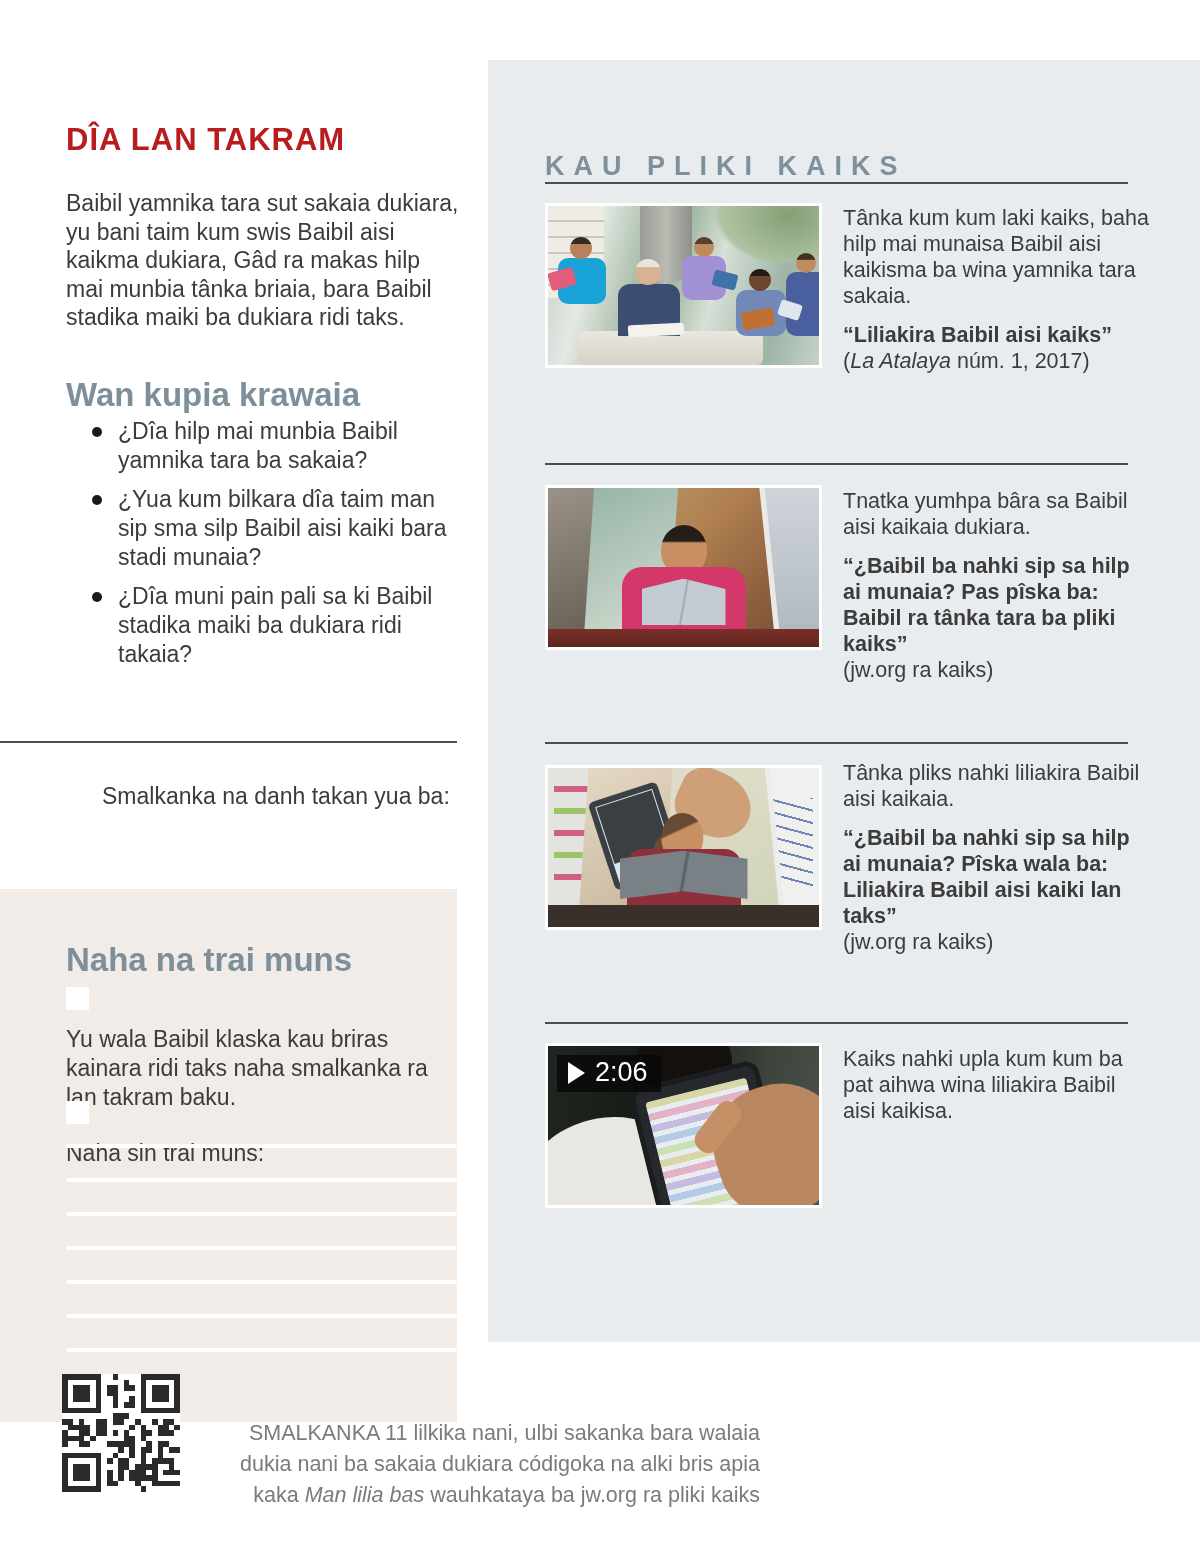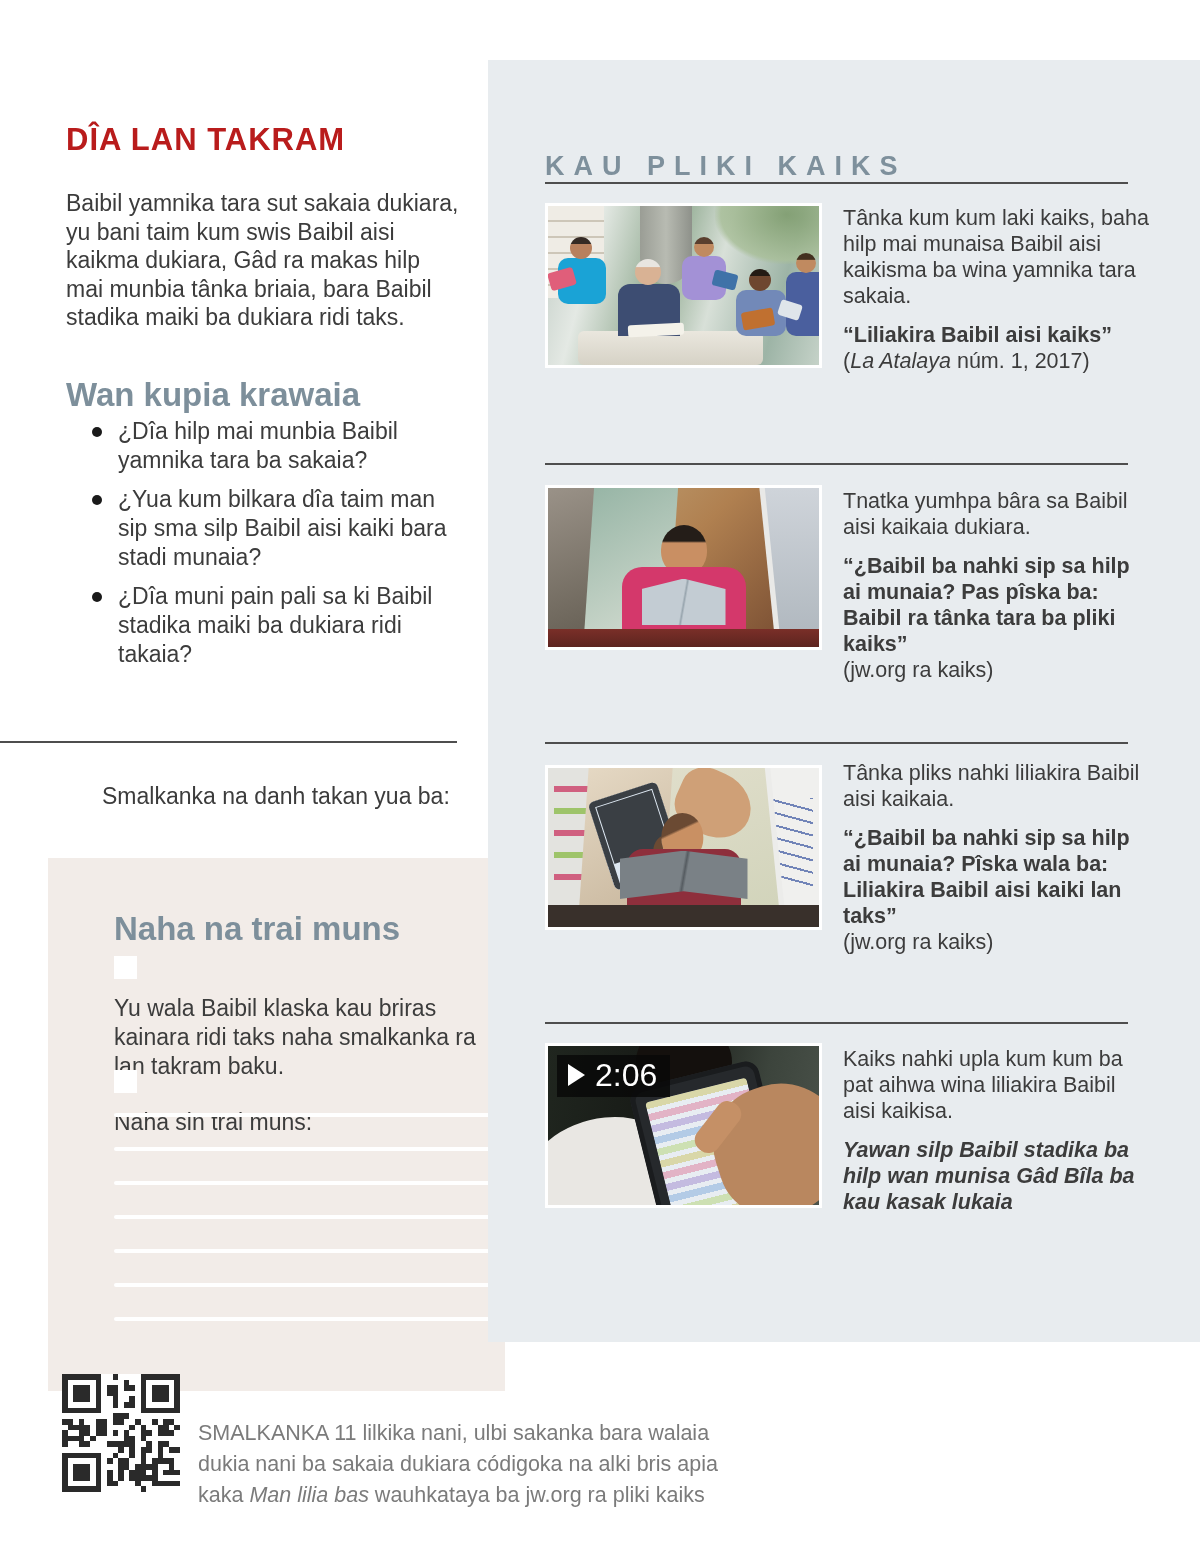--- a/index.html
+++ b/index.html
@@ -13,21 +13,21 @@
          hyphens:manual;}
   .sub-heading{position:absolute;left:66px;top:349px;font-size:33px;font-weight:700;color:#7d8f9b;}
   .bullets{position:absolute;left:66px;top:417px;width:394px;margin:0;padding:0;list-style:none;
            font-size:23px;line-height:29px;}
   .bullets li{position:relative;padding-left:52px;margin-bottom:10px;}
   .bullets li::before{content:"";position:absolute;left:26px;top:10px;width:10px;height:10px;
                       border-radius:50%;background:#1a1a1a;}
   .divider{position:absolute;left:0;top:741px;width:457px;height:1.5px;background:#4e4e4e;}
   .completion-line{position:absolute;left:66px;top:760px;font-size:23px;margin-left:36px;}
 
-  .goal-box{position:absolute;left:0;top:858px;width:457px;height:533px;background:#f2ece8;margin-left:48px;}
+  .goal-box{position:absolute;left:0;top:889px;width:457px;height:533px;background:#f2ece8;}
   .goal-title{position:absolute;left:66px;top:25px;font-size:33px;font-weight:700;color:#7d8f9b;}
   .goal-item{position:absolute;left:66px;width:372px;display:flex;gap:15px;flex-direction:column;}
   .goal-item.g1{top:95px;}
   .goal-item.g2{top:209px;}
   .goal-check{flex:none;width:23px;height:23px;background:#ffffff;margin-top:3px;}
   .goal-item span{font-size:23px;line-height:29px;}
   .wlines{position:absolute;left:66px;top:255px;width:391px;}
   .wline{height:4px;border-radius:2px;background:#ffffff;margin-bottom:30px;}
 
   
@@ -146,27 +146,27 @@
         #c4bbe0 24px 31px,#e8edf2 31px 36px,#b3cbe6 36px 43px,#e8edf2 43px 48px,
         #cde0b3 48px 55px,#e8edf2 55px 60px);}
   .img4 .hand{position:absolute;right:-26px;top:38px;width:130px;height:130px;
       border-radius:48% 52% 55% 45%;background:#b9875f;transform:rotate(-18deg);}
   .img4 .finger{position:absolute;right:88px;top:52px;width:26px;height:58px;border-radius:12px;
       background:#c59066;transform:rotate(38deg);}
   .v-badge{position:absolute;left:9px;top:9px;display:flex;align-items:center;gap:10px;
       background:rgba(8,8,8,.8);color:#fff;padding:4px 13px 6px 11px;}
   .play-tri{width:0;height:0;border-left:17px solid #fff;
       border-top:11px solid transparent;border-bottom:11px solid transparent;}
-  .v-time{font-size:32px;line-height:1;}
+  .v-time{font-size:27px;line-height:1;}
 
   
   .qr{position:absolute;left:62px;top:1374px;width:118px;height:118px;}
   .qr svg{width:100%;height:100%;}
   .footer-text{position:absolute;left:198px;top:1396px;width:562px;font-size:21.5px;
-      line-height:31px;color:#7b7b7b;}
+      line-height:31px;color:#7b7b7b;text-align:right;}
   .it{font-style:italic;}
 </style>
 </head>
 <body>
 
 <div class="page">
 
   <h1 class="left-title">DÎA LAN TAKRAM</h1>
 
   <p class="intro">Baibil yamnika tara sut sakaia dukia­ra, yu bani taim kum swis Baibil aisi kaikma dukiara, Gâd ra makas hilp mai munbia tânka briaia, bara Baibil stadika maiki ba dukiara ridi taks.</p>
@@ -271,21 +271,20 @@
       </div>
       <div class="hand"></div>
       <div class="finger"></div>
       <div class="v-badge">
         <div class="play-tri"></div>
         <span class="v-time">2:06</span>
       </div>
     </div>
     <div class="section-text st4">
       <p class="desc">Kaiks nahki upla kum kum ba pat aihwa wina liliakira Baibil aisi kaikisa.</p>
-      <p class="quote-italic">Yawan silp Baibil stadika ba hilp wan munisa Gâd Bîla ba kau kasak lukaia</p>
     </div>
   </div>
 
   <div class="qr">
     <svg viewBox="0 0 21 21" shape-rendering="crispEdges">
       <rect x="0" y="0" width="21" height="21" fill="#ffffff"></rect>
       <rect x="0" y="0" width="7" height="7" fill="#2a2a2a"></rect>
       <rect x="1" y="1" width="5" height="5" fill="#ffffff"></rect>
       <rect x="2" y="2" width="3" height="3" fill="#2a2a2a"></rect>
       <rect x="14" y="0" width="7" height="7" fill="#2a2a2a"></rect>

